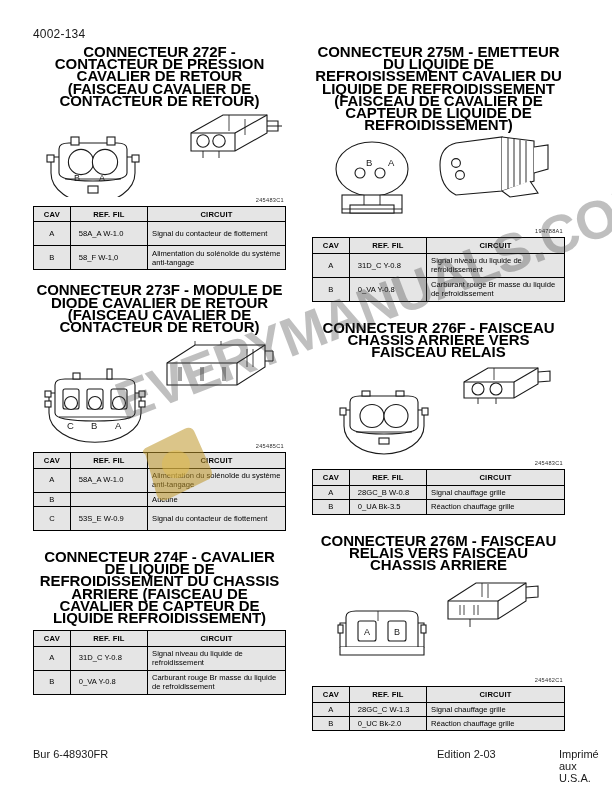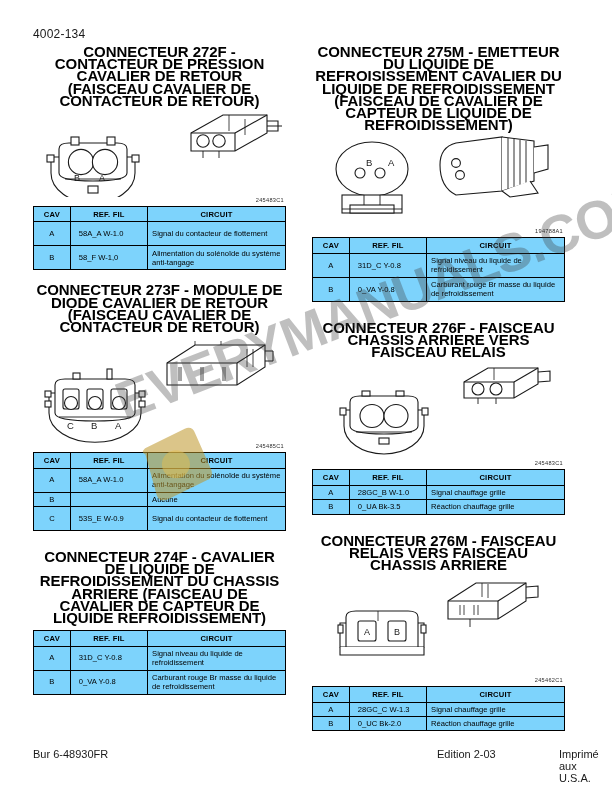--- a/index.html
+++ b/index.html
@@ -68,21 +68,21 @@
     color: #2b2b2b;
     margin: 0 2px 2px 0;
     line-height: 7px;
   }
 
   
   table.cav {
     border-collapse: collapse;
     width: 100%;
     table-layout: fixed;
-    background: #7dd3fc;
+    background: #e5e5e5;
   }
   table.cav th, table.cav td {
     border: 1px solid #000;
     font-size: 7.6px;
     padding: 2px 4px;
     vertical-align: middle;
     line-height: 9.4px;
   }
   table.cav th {
     font-weight: bold;
@@ -420,21 +420,21 @@
         <thead>
           <tr>
             <th class="col-cav">CAV</th>
             <th class="col-ref">REF. FIL</th>
             <th class="col-cir">CIRCUIT</th>
           </tr>
         </thead>
         <tbody>
           <tr>
             <td class="c-cav">A</td>
-            <td class="c-ref">28GC_B W-1.0</td>
+            <td class="c-ref">28GC_B W-0.8</td>
             <td class="c-cir">Signal chauffage grille</td>
           </tr>
           <tr>
             <td class="c-cav">B</td>
             <td class="c-ref">0_UA Bk-3.5</td>
             <td class="c-cir">Réaction chauffage grille</td>
           </tr>
         </tbody>
       </table>
     </div>

